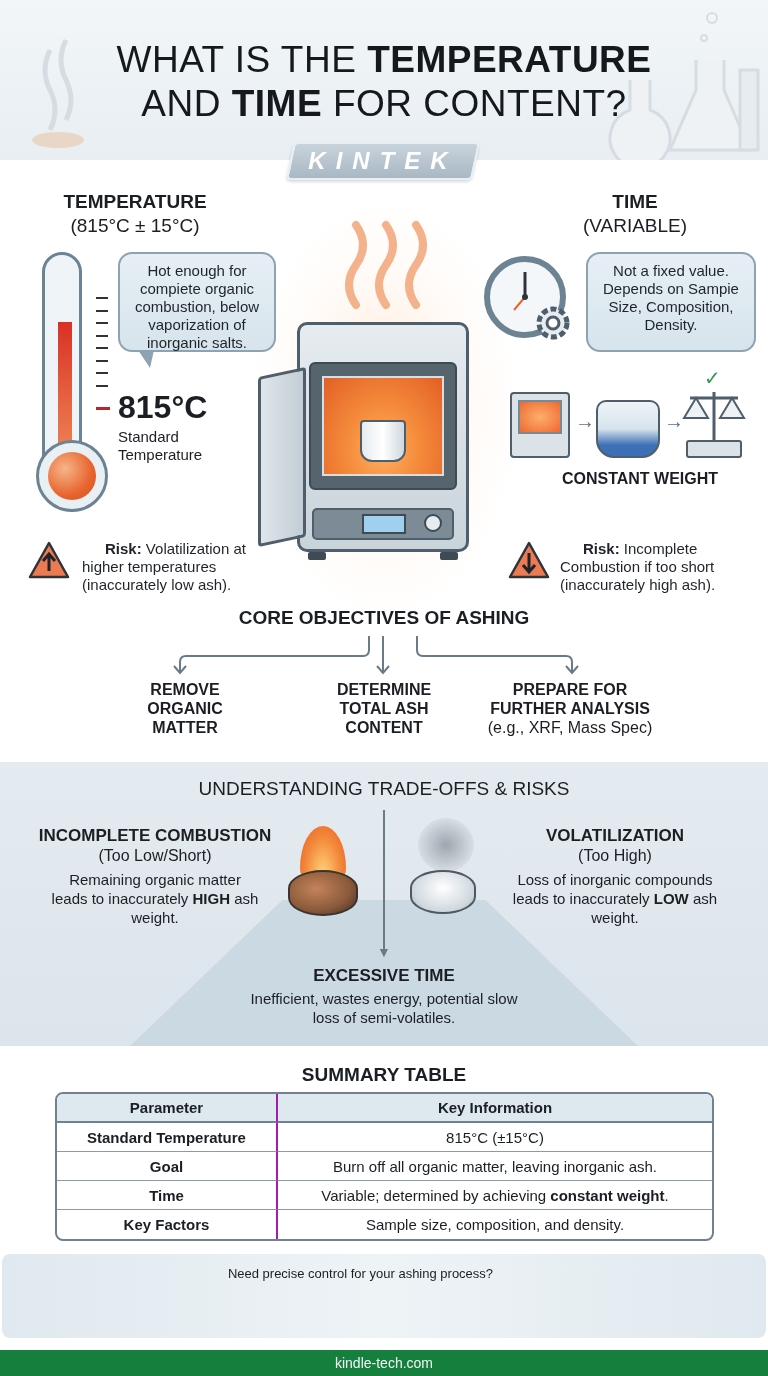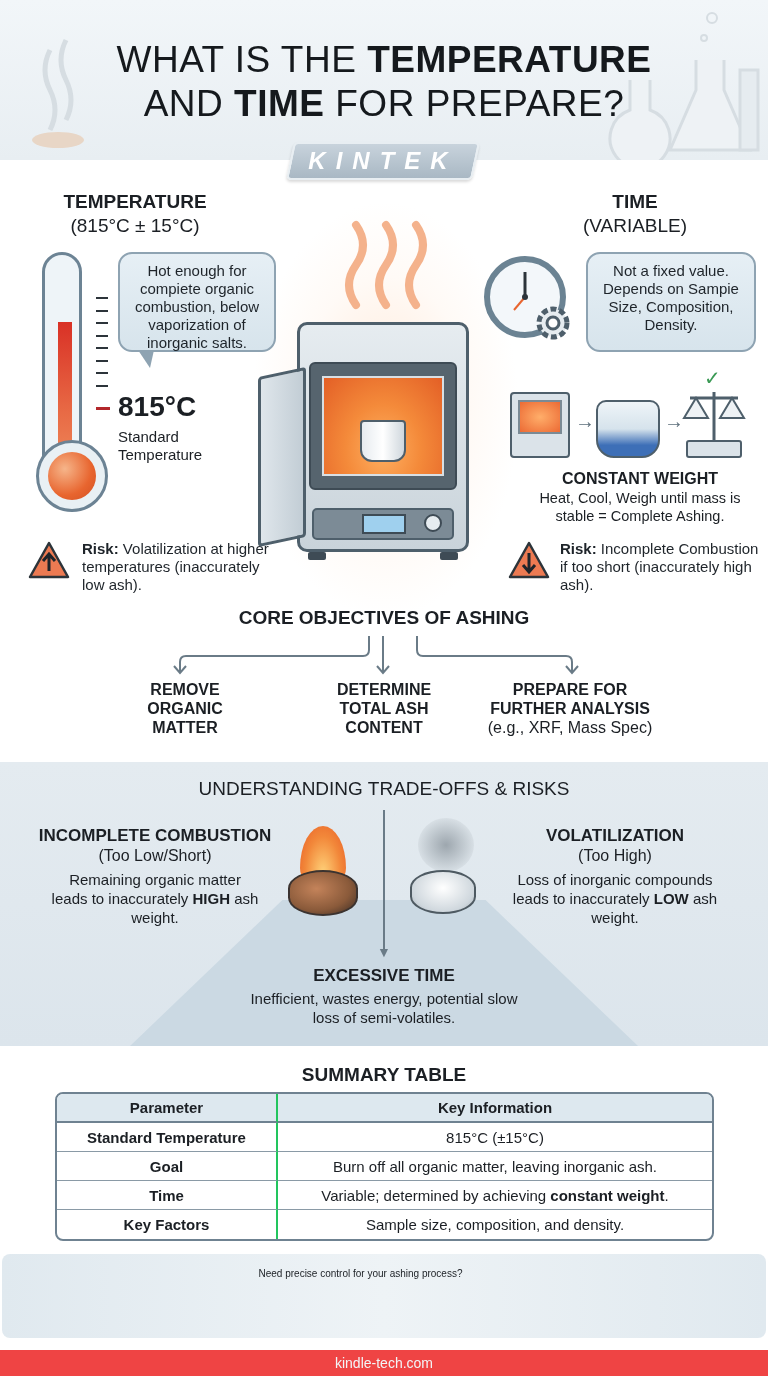--- a/index.html
+++ b/index.html
@@ -21,26 +21,26 @@
   .bubble { background: linear-gradient(180deg,#e6eff5,#d7e4ec); border:2px solid #8ea3b2; border-radius:14px; font-size:15px; line-height:18px; text-align:center; color:#1e242a; padding:8px 6px; }
   .bubble-tail-l { width:0; height:0; border-left:12px solid transparent; border-right:4px solid transparent; border-top:18px solid #8ea3b2; }
 
   
   .thermo-tube { left:42px; top:252px; width:40px; height:240px; border:3px solid #6c8394; border-radius:20px; background:#eef4f8; }
   .thermo-fill { left:58px; top:322px; width:14px; height:150px; background:linear-gradient(180deg,#d93126 0%,#e86a45 60%,#ef8a5b 100%); }
   .thermo-bulb { left:36px; top:440px; width:72px; height:72px; border-radius:50%; background:#e9f0f4; border:3px solid #6c8394; }
   .thermo-bulb-in { left:48px; top:452px; width:48px; height:48px; border-radius:50%; background: radial-gradient(circle at 35% 35%, #f6b58a, #e8652f 60%, #d14f22); }
   .tick { width:12px; height:2px; background:#2c343a; }
 
-  .big-temp { left:118px; top:388px; font-size:28px; font-weight:700; line-height:38px; }
+  .big-temp { left:118px; top:388px; font-size:32px; font-weight:700; line-height:38px; }
   .std-temp { left:118px; top:428px; font-size:15px; line-height:18px; }
 
   .warn { width:42px; height:38px; }
   .risk-text { font-size:15px; line-height:18px; color:#1e242a; }
-  .risk-text b { font-weight:700; }
+  .risk-text b { font-weight:700;margin-left:23px; }
 
   
   .furnace-body { left:297px; top:322px; width:172px; height:230px; background:linear-gradient(180deg,#e6ecf0,#c9d3da); border:3px solid #4e5f6b; border-radius:10px; }
   .furnace-win { left:309px; top:362px; width:148px; height:128px; background:#56646e; border-radius:6px; border:2px solid #3e4b55; }
   .furnace-inner { left:322px; top:376px; width:122px; height:100px; background:radial-gradient(ellipse at 50% 75%, #ffb061 0%, #f48a3a 45%, #e35f26 100%); border:2px solid #d8dfe4; }
   .crucible { left:360px; top:420px; width:46px; height:42px; background:linear-gradient(90deg,#e6ebef,#ffffff,#cfd7dd); border:2px solid #4e5f6b; border-radius:4px 4px 12px 12px; }
   .door { left:258px; top:372px; width:48px; height:170px; background:linear-gradient(90deg,#dfe6eb,#c2cdd5); border:3px solid #4e5f6b; transform: skewY(-12deg); border-radius:4px; }
   .panel { left:312px; top:508px; width:142px; height:32px; background:#7c8b96; border:2px solid #4e5f6b; border-radius:5px; }
   .display { left:362px; top:514px; width:44px; height:20px; background:#9fd0ee; border:2px solid #3e4b55; }
   .knob { left:424px; top:514px; width:18px; height:18px; border-radius:50%; background:#e6ecf0; border:2px solid #3e4b55; }
@@ -76,36 +76,36 @@
   .flame { left:300px; top:826px; width:46px; height:60px; background:radial-gradient(ellipse at 50% 80%, #ffd37a, #f2883a 55%, #e85a25 100%); border-radius:50% 50% 40% 40% / 70% 70% 30% 30%; }
   .disc-r { left:410px; top:870px; width:66px; height:44px; border-radius:50%/40%; background:radial-gradient(ellipse at 50% 40%, #ffffff, #cfd7dd 70%, #9aa5ad); border:2px solid #4e5a62; }
   .smoke { left:418px; top:818px; width:56px; height:54px; background:radial-gradient(ellipse, rgba(140,150,158,0.8), rgba(190,198,204,0.3) 70%, rgba(255,255,255,0)); border-radius:50%; }
 
   
   .table-title { left:0; top:1064px; width:768px; font-size:19px; font-weight:700; text-align:center; }
   table.summary { position:absolute; left:55px; top:1092px; width:659px; border-collapse:separate; border-spacing:0; border:2px solid #6f8291; border-radius:8px; overflow:hidden; font-size:15px; }
   table.summary th { background:#dde8ef; font-weight:700; height:29px; border-bottom:2px solid #6f8291; }
   table.summary td { height:29px; text-align:center; border-bottom:1px solid #8a9aa6; }
   table.summary tr:last-child td { border-bottom:none; }
-  table.summary th:first-child, table.summary td:first-child { width:221px; border-right:2px solid #22c55e; }
+  table.summary th:first-child, table.summary td:first-child { width:221px; border-right:2px solid #a21caf; }
   table.summary td:first-child { font-weight:700; }
 
   
   .cta { left:2px; top:1254px; width:764px; height:84px; background:linear-gradient(90deg,#e0e9ef,#eef3f6 50%,#e0e9ef); border-radius:8px; }
-  .cta-q { left:0; top:1264px; width:705px; font-size:10px; text-align:center; line-height:20px;padding-left:16px; }
+  .cta-q { left:0; top:1264px; width:705px; font-size:13px; text-align:center; line-height:20px;padding-left:16px; }
   .cta-b { left:0; top:1285px; width:768px; font-size:17px; font-weight:700; text-align:center; line-height:21px; }
-  .footer { left:0; top:1350px; width:768px; height:26px; background:#ef4444; color:#f2f5f7; font-size:14px; text-align:center; line-height:26px; }
+  .footer { left:0; top:1350px; width:768px; height:26px; background:#15803d; color:#f2f5f7; font-size:14px; text-align:center; line-height:26px; }
 </style>
 </head>
 <body>
 
 <div class="abs header"></div>
 <div class="abs title">
   <span>WHAT IS THE </span><b>TEMPERATURE</b><br>
-  <span>AND </span><b>TIME</b><span> FOR PREPARE?</span>
+  <span>AND </span><b>TIME</b><span> FOR CONTENT?</span>
 </div>
 <svg class="abs" style="left:30px;top:30px" width="60" height="130">
   <path d="M20 20 q-10 20 0 40 q10 20 0 40" stroke="#d6dde2" stroke-width="5" fill="none"></path>
   <path d="M36 10 q-10 20 0 40 q10 20 0 40" stroke="#d6dde2" stroke-width="5" fill="none"></path>
   <ellipse cx="28" cy="110" rx="26" ry="8" fill="#e8d6c6"></ellipse>
 </svg>
 <svg class="abs" style="left:600px;top:10px" width="168" height="150">
   <circle cx="112" cy="8" r="5" fill="none" stroke="#d6dde2" stroke-width="2"></circle>
   <circle cx="104" cy="28" r="3" fill="none" stroke="#d6dde2" stroke-width="2"></circle>
   <path d="M96 50 L96 80 L70 140 L150 140 L124 80 L124 50" fill="#eef2f5" stroke="#d6dde2" stroke-width="3"></path>
@@ -190,21 +190,20 @@
   <line x1="32" y1="8" x2="32" y2="56" stroke="#4e5f6b" stroke-width="3"></line>
   <line x1="8" y1="14" x2="56" y2="14" stroke="#4e5f6b" stroke-width="3"></line>
   <path d="M2 34 L14 14 L26 34 Z" fill="#eef2f5" stroke="#4e5f6b" stroke-width="2"></path>
   <path d="M38 34 L50 14 L62 34 Z" fill="#eef2f5" stroke="#4e5f6b" stroke-width="2"></path>
 </svg>
 <div class="abs scale-base"></div>
 <div class="abs check">✓</div>
 
 <div class="abs center" style="left:520px;top:469px;width:240px">
   <div style="font-size:16px;font-weight:700;line-height:20px">CONSTANT WEIGHT</div>
-  <div style="font-size:14.5px;line-height:18px">Heat, Cool, Weigh until mass is stable = Complete Ashing.</div>
 </div>
 
 <svg class="abs warn" style="left:508px;top:541px" viewBox="0 0 42 38">
   <path d="M21 2 L40 36 L2 36 Z" fill="#ec7a52" stroke="#2c343a" stroke-width="2.5" stroke-linejoin="round"></path>
   <path d="M21 12 L21 30 M15 24 L21 31 L27 24" stroke="#1e242a" stroke-width="3" fill="none"></path>
 </svg>
 <div class="abs risk-text" style="left:560px;top:540px;width:200px">
   <b>Risk:</b> <span>Incomplete Combustion if too short (inaccurately high ash).</span>
 </div>
 

